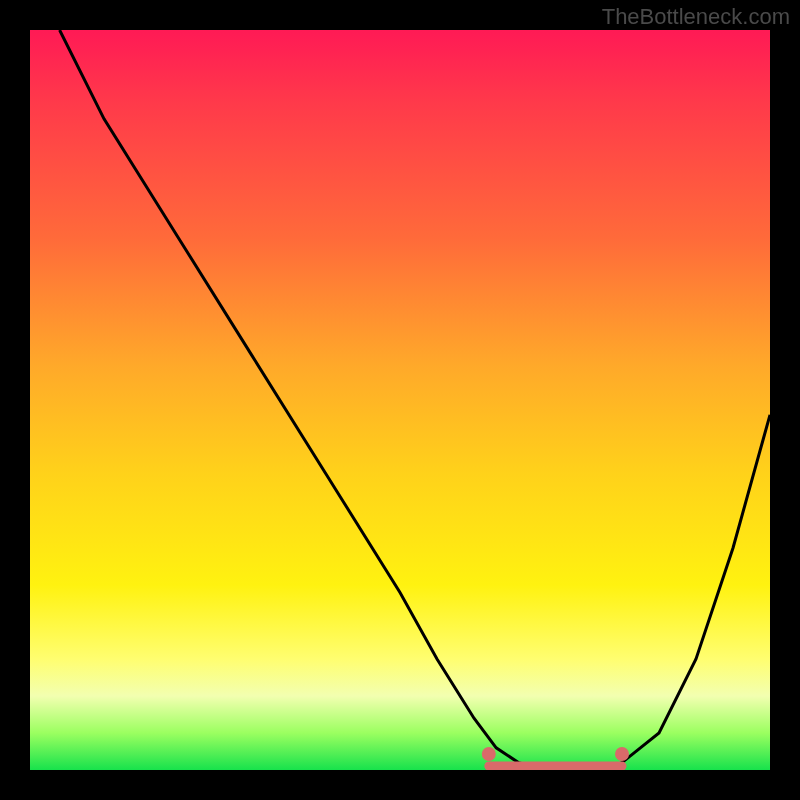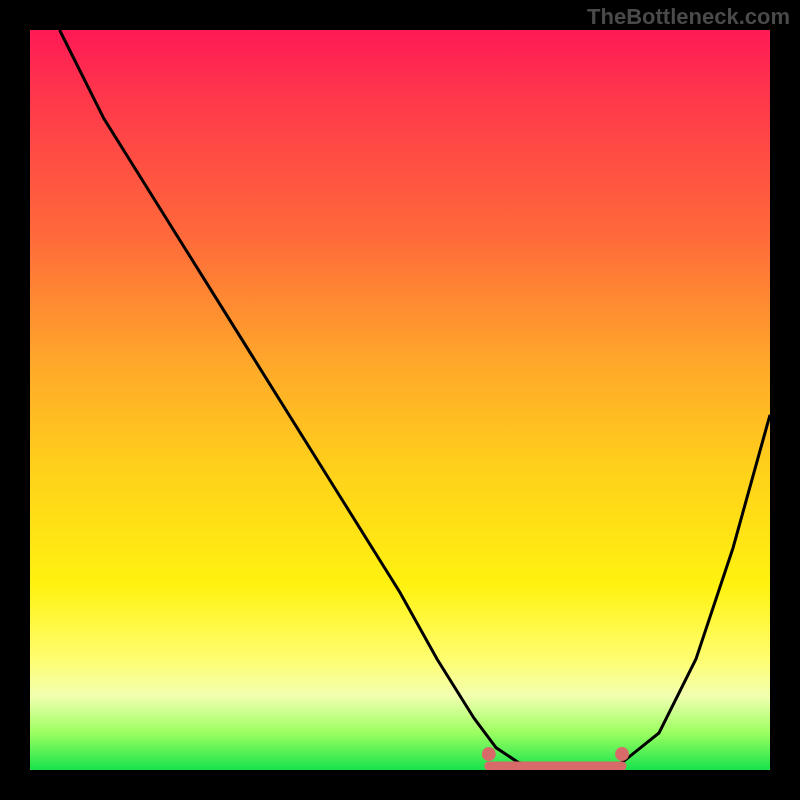--- a/index.html
+++ b/index.html
@@ -10,21 +10,21 @@
     background: #000;
     position: relative;
     font-family: Arial, Helvetica, sans-serif;
   }
   .attribution {
     position: absolute;
     top: 4px;
     right: 10px;
     color: #4a4a4a;
     font-size: 22px;
-    font-weight: bold;
+    font-weight: normal;
   }
   .plot-area {
     position: absolute;
     left: 30px;
     top: 30px;
     width: 740px;
     height: 740px;
     overflow: hidden;
   }
   .gradient-bg {

